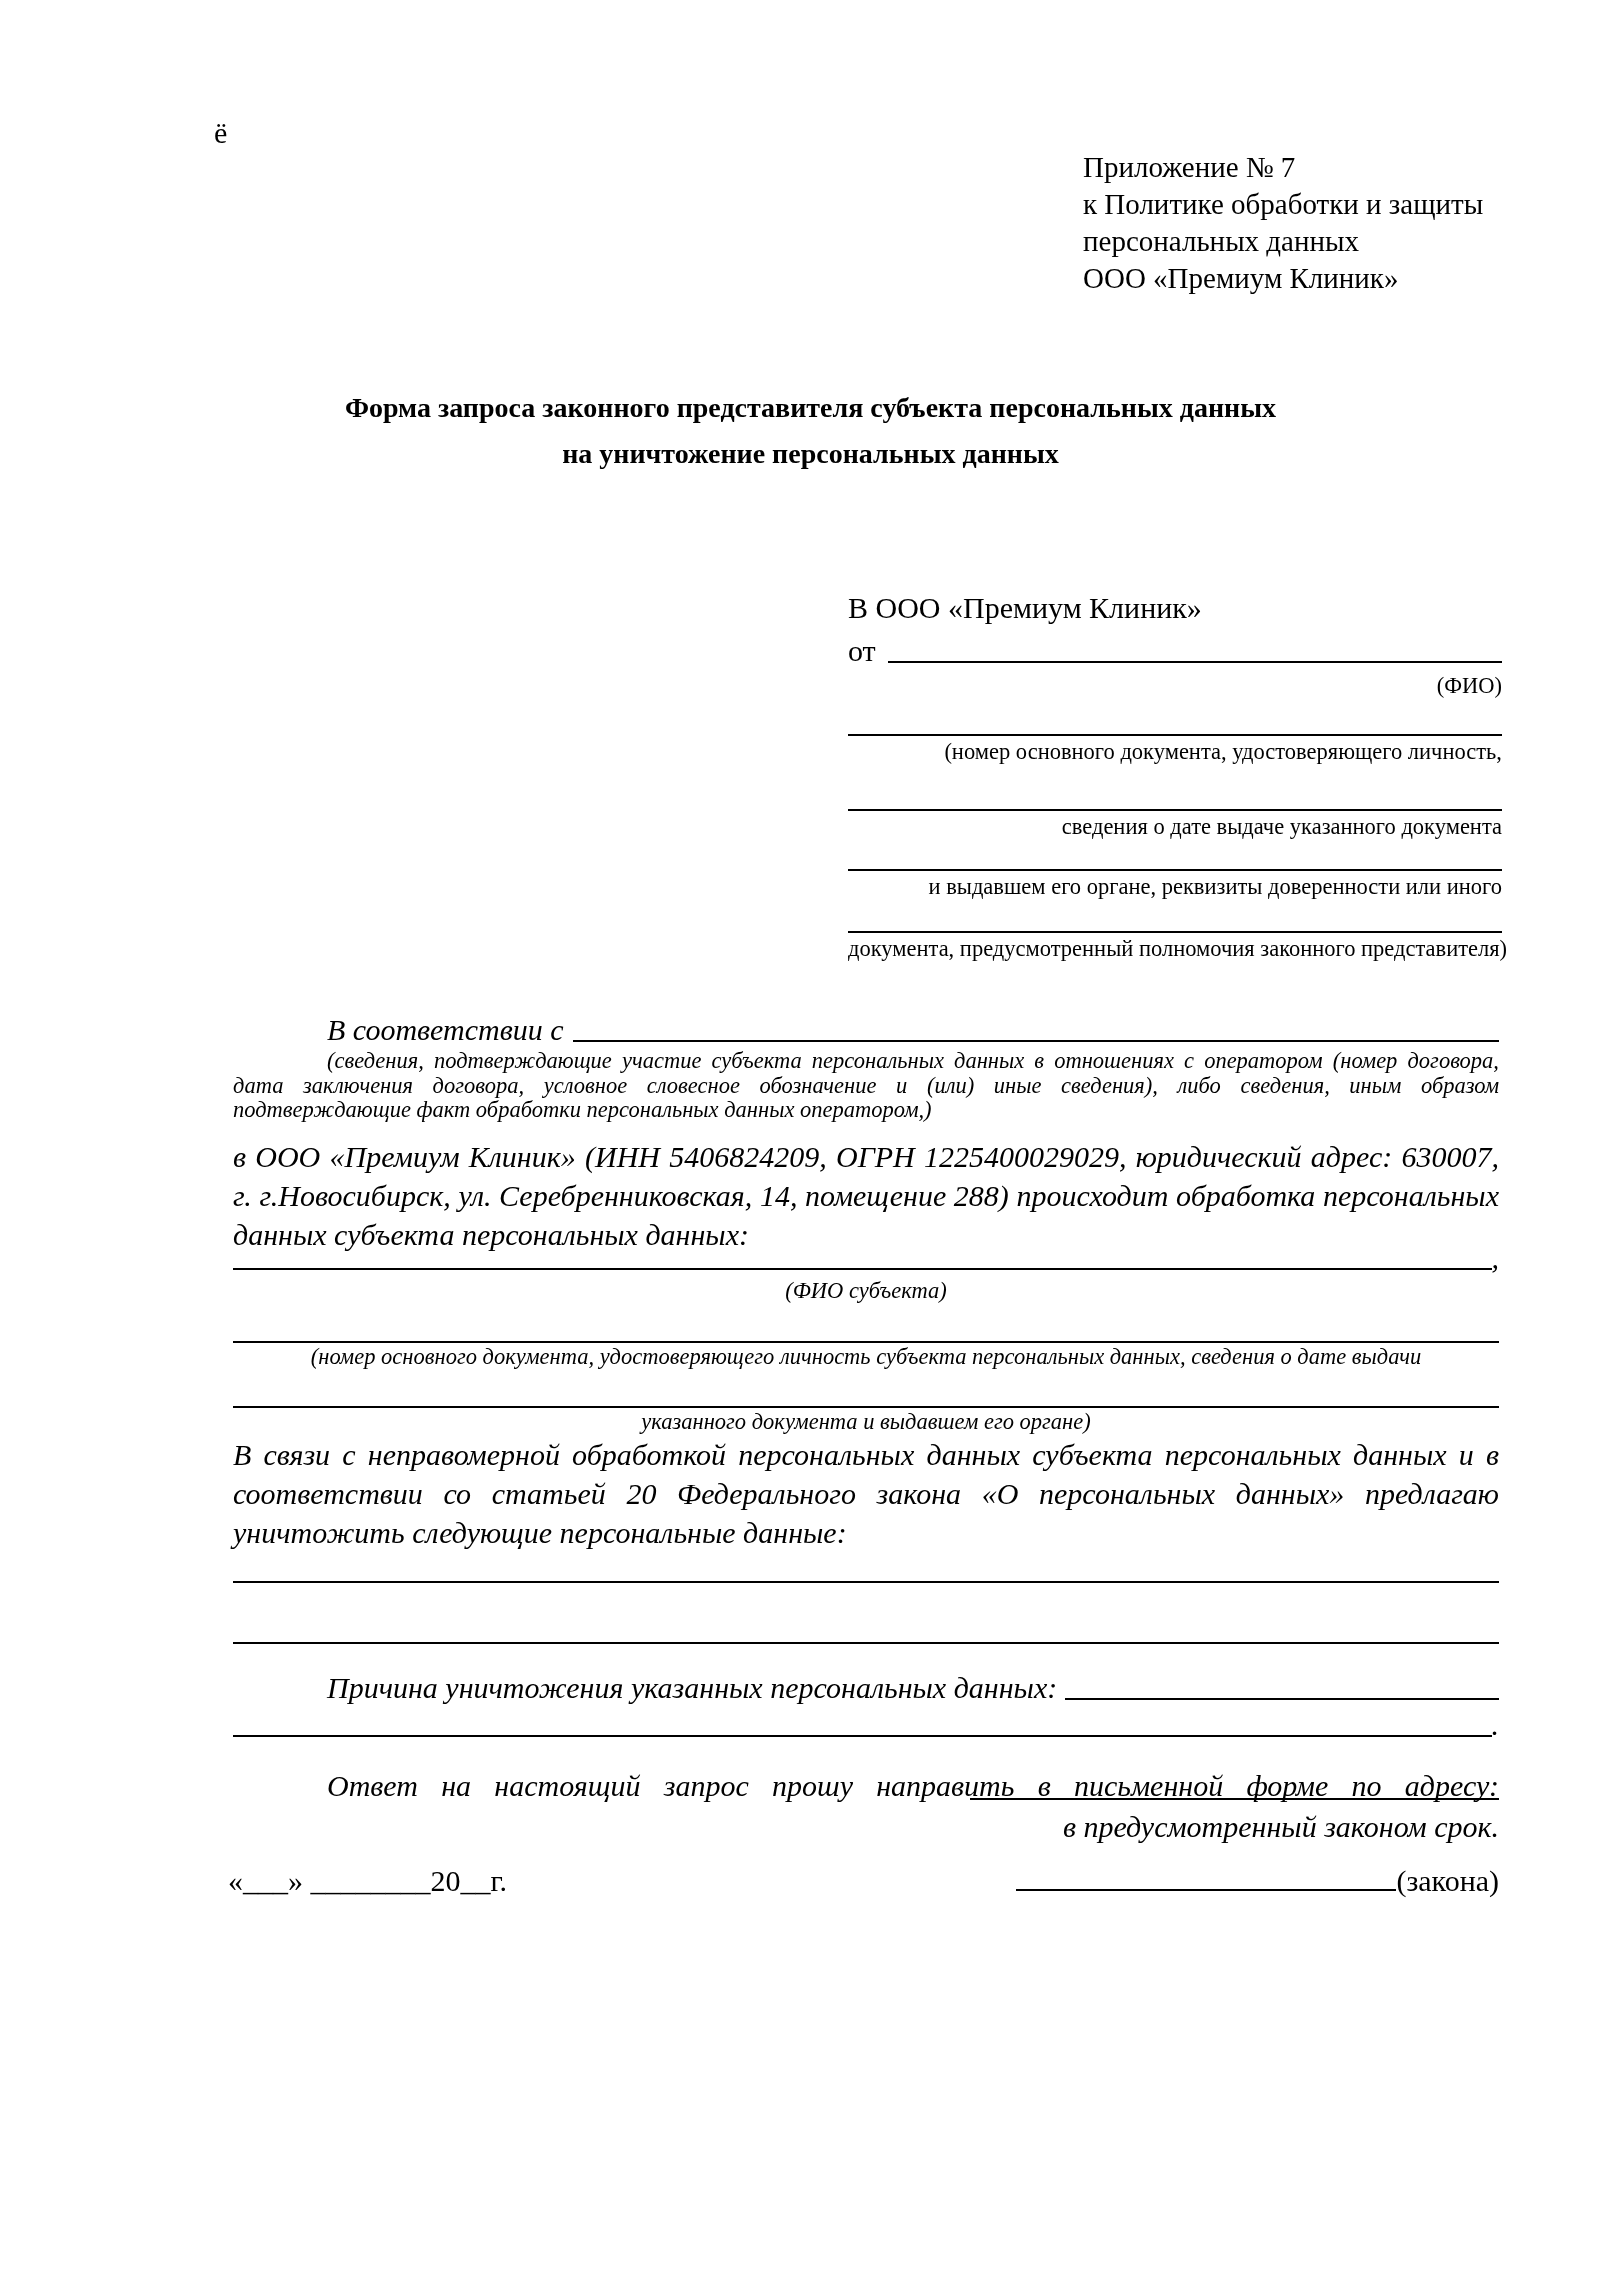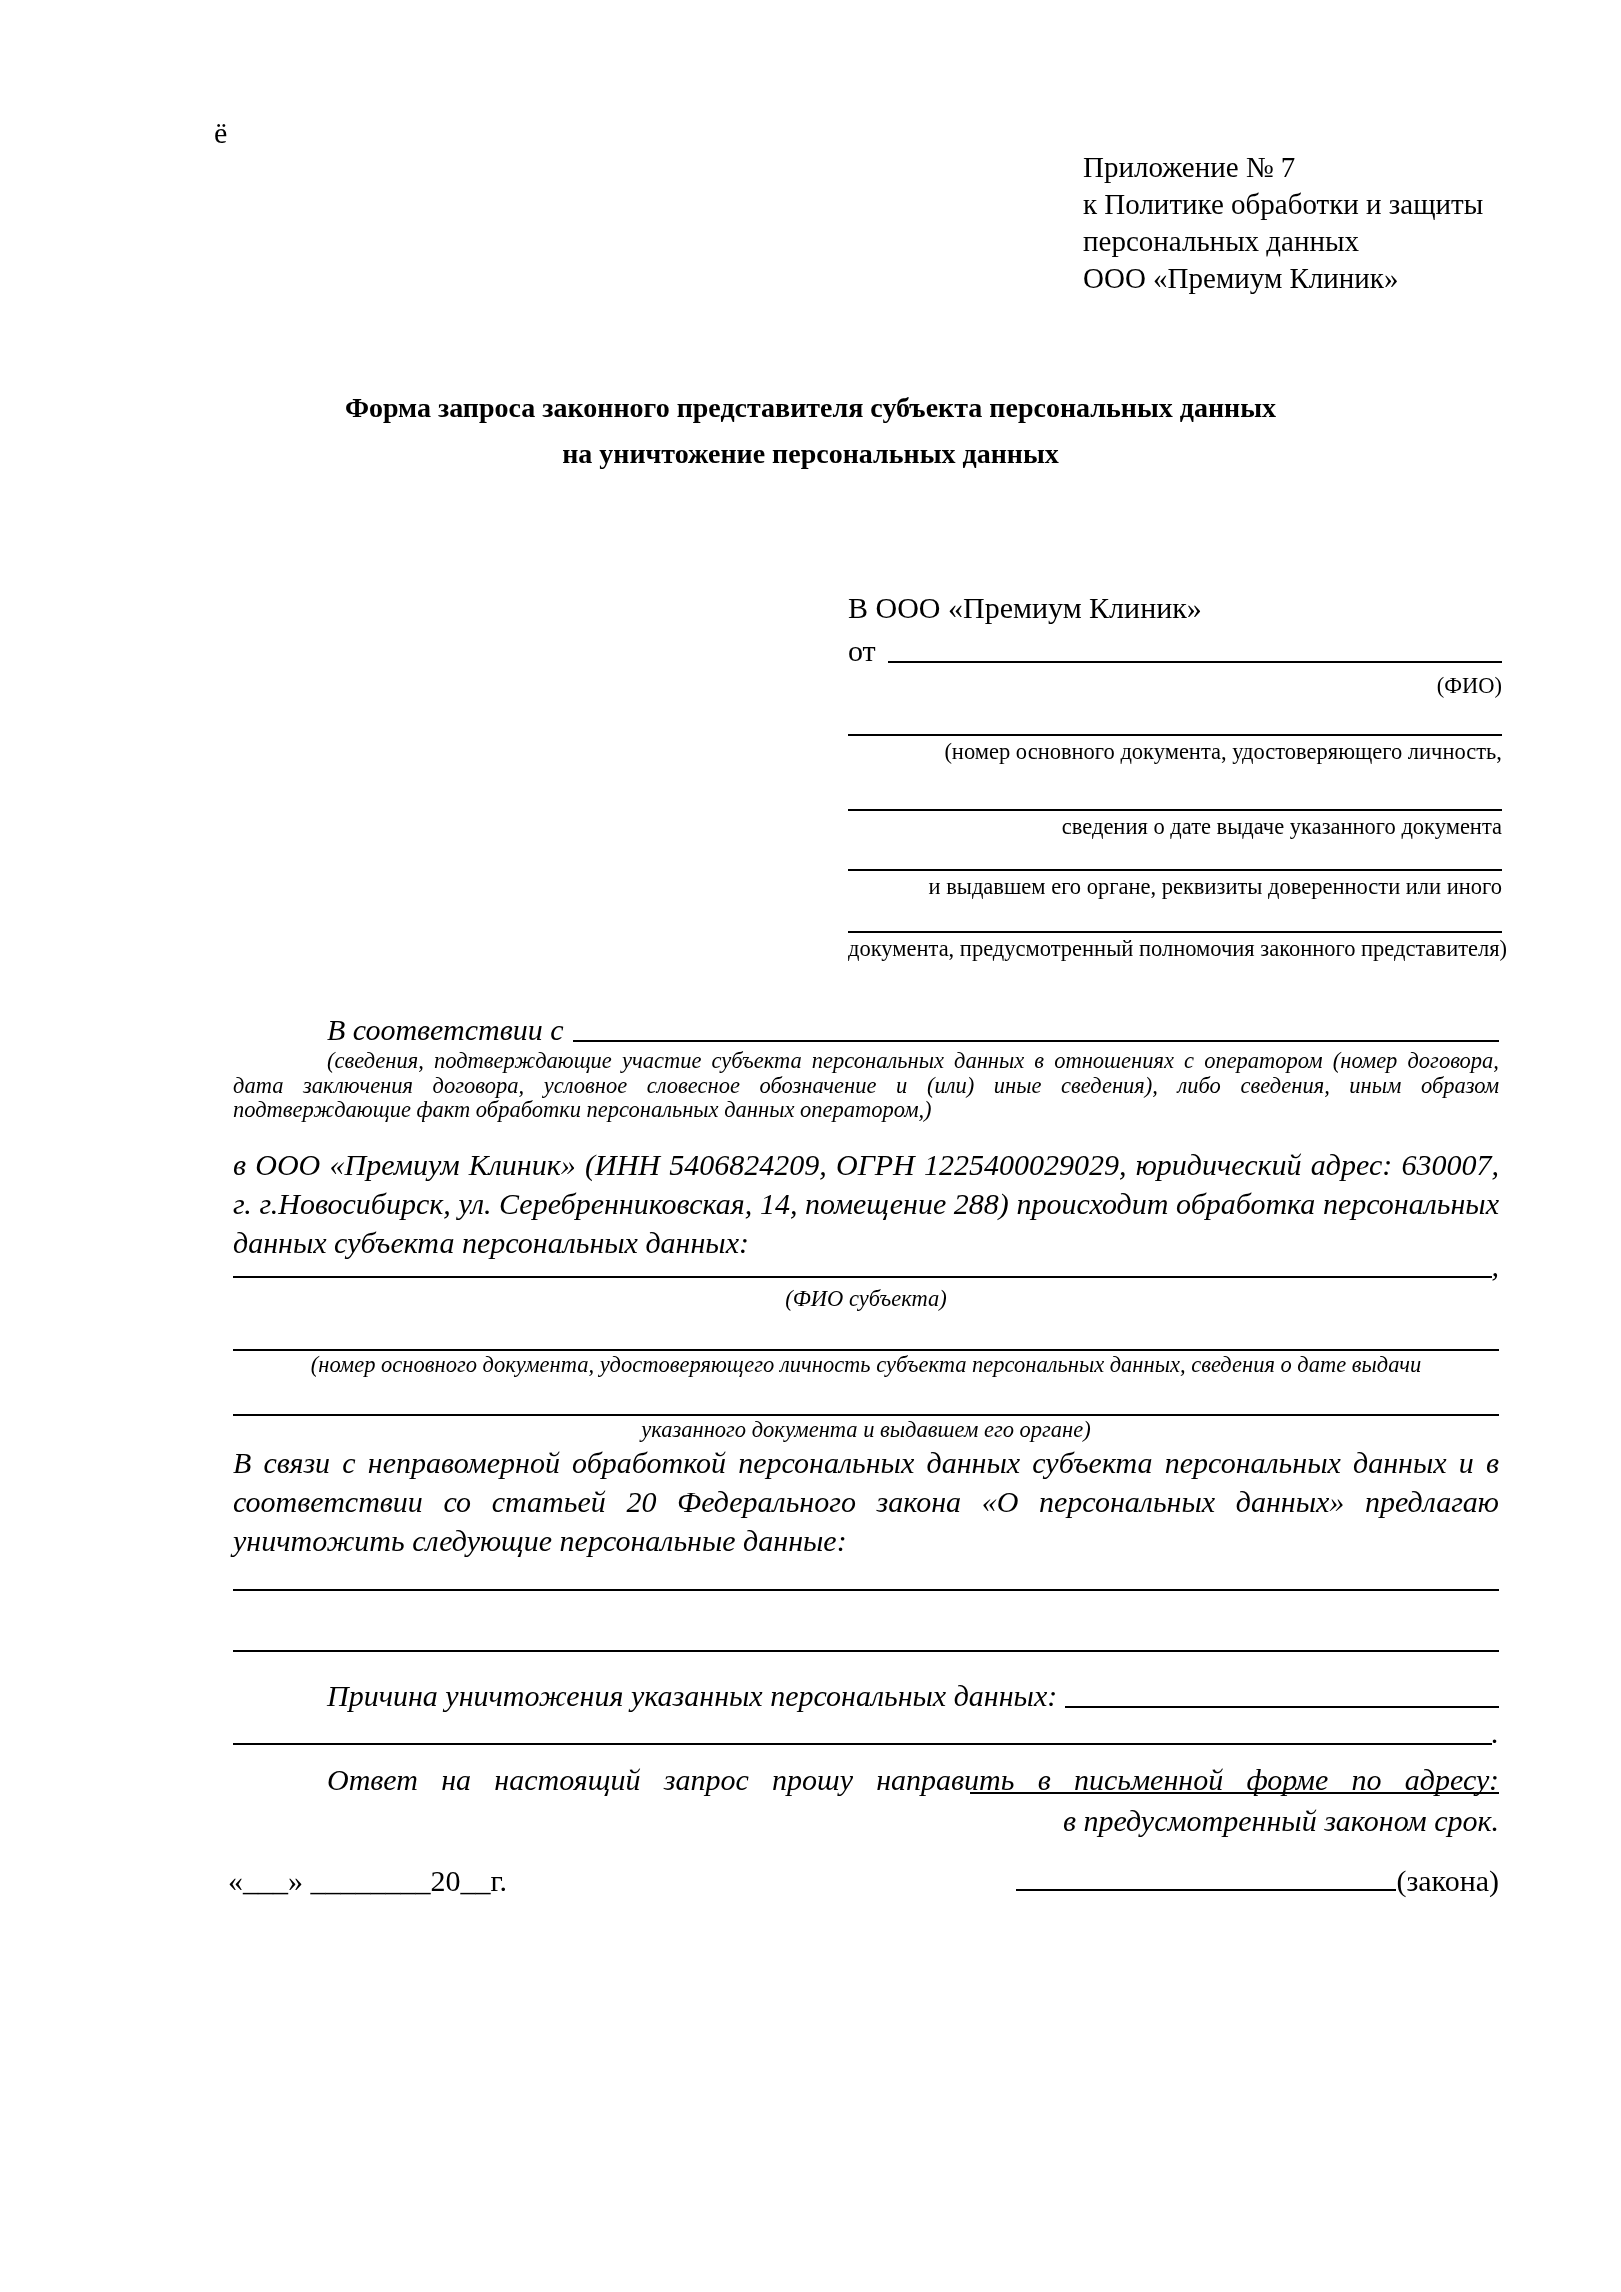--- a/index.html
+++ b/index.html
@@ -86,32 +86,32 @@
   .accordance-row { display: flex; align-items: flex-end; height: 41px; }
   .accordance-row .acc-label { white-space: nowrap; padding-left: 94px; padding-right: 9.8px; }
 
   .fine-print {
     font-size: 22.5px;
     line-height: 24.5px;
     text-align: justify;
     text-indent: 94px;
   }
   .para-justify { text-align: justify; }
-  .operator-para { margin-top: 22px; }
+  .operator-para { margin-top: 14px; }
 
   .tail-char-row { display: flex; align-items: flex-end; }
   .tail-char-row .tail-char { white-space: nowrap; }
 
   .caption-row { font-size: 22.5px; line-height: 27.4px; text-align: center; white-space: nowrap; }
 
   .reason-row { display: flex; align-items: flex-end; height: 43px; margin-top: 20px; }
   .reason-row .reason-label { white-space: nowrap; padding-left: 94px; padding-right: 7.8px; }
 
   .answer-para {
-    margin-top: 8px;
+    margin-top: 22px;
     text-indent: 94px;
     text-align: justify;
     text-align-last: justify;
   }
   .term-row { display: flex; align-items: flex-end; height: 41px; flex-direction: column; }
   .lead-blank {
     width: 529px;
     align-self: flex-end;
     border-bottom: 2.9px solid #000;
     position: relative;

